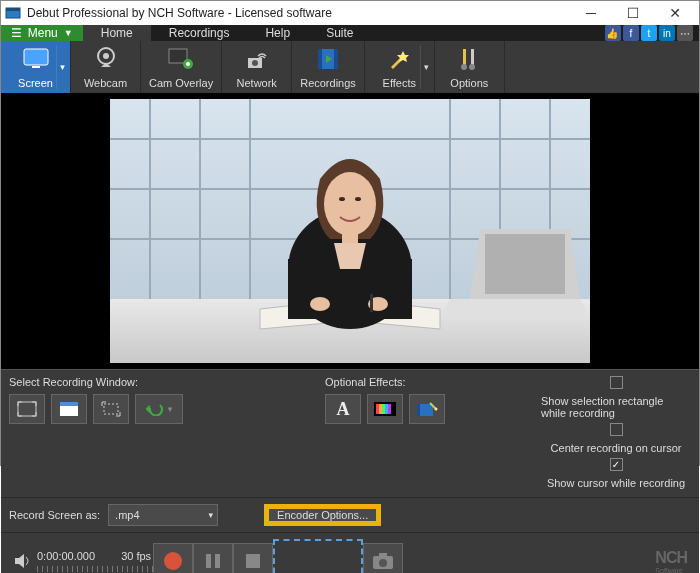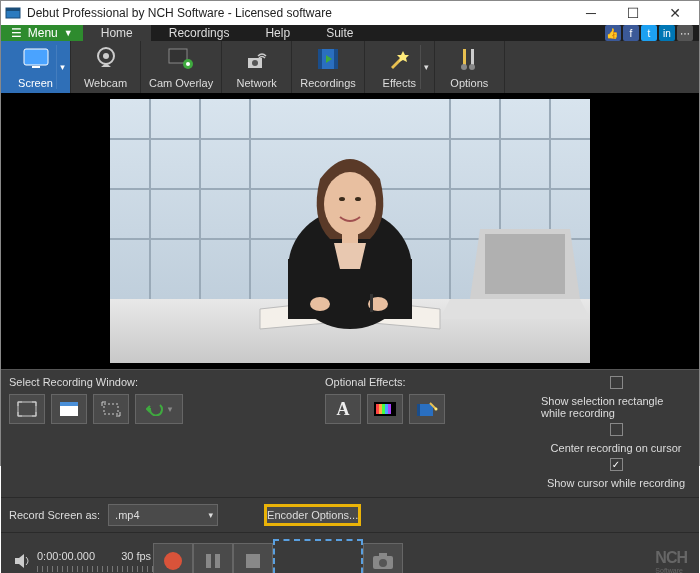--- a/index.html
+++ b/index.html
@@ -36,21 +36,21 @@
 .opts .lbl { margin-bottom: 6px; }
 .sq-row { display: flex; gap: 6px; }
 .sq { width: 36px; height: 30px; background: #4a4a4a; border: 1px solid #666; display: flex; align-items: center; justify-content: center; cursor: pointer; }
 .sq.wide { width: 48px; padding:0; }
 .chk { display: flex; align-items: center; gap: 6px; margin-bottom: 4px; flex-direction: column; }
 .chk .box { width: 13px; height: 13px; border: 1px solid #888; background: #3a3a3a; color: #fff; font-size: 10px; display: flex; align-items: center; justify-content: center; }
 
 .rec-row { background: #3a3a3a; color: #ddd; font-size: 11px; display: flex; align-items: center; padding: 6px 8px; gap: 8px; border-top: 1px solid #2a2a2a; }
 .combo { width: 110px; height: 22px; background: #4a4a4a; border: 1px solid #666; display: flex; align-items: center; padding: 0 6px; position: relative; cursor: pointer; }
 .combo .dc { position: absolute; right: 4px; font-size: 9px; }
-.flatbtn { height: 22px; background: #4a4a4a; border: 3px solid #eab308; padding: 0 0; display: flex; align-items: center; cursor: pointer; }
+.flatbtn { height: 22px; background: #4a4a4a; border: 5px solid #eab308; padding: 0 8px; display: flex; align-items: center; cursor: pointer; }
 
 .transport { background: #3a3a3a; display: flex; align-items: center; padding: 6px 8px 8px; border-top: 1px solid #2a2a2a; flex: 1; }
 .sndbtn { width: 28px; height: 24px; display:flex; align-items:center; justify-content:center; color:#ccc; cursor:pointer; }
 .time-block { color: #ddd; font-size: 11px; }
 .time-line { display:flex; gap:26px; margin-bottom:4px;}
 .ticks { display:flex; gap:4px; }
 .ticks span { width:1px; height:6px; background:#777; display:inline-block;}
 .bigbtn { width: 40px; height: 36px; background: #4a4a4a; border: 1px solid #666; display: flex; align-items: center; justify-content: center; cursor: pointer; }
 .slot { width: 90px; height: 44px; border: 1px solid #666; background: #3a3a3a; }
 .slot.sel { border: 2px dashed #5aa0e0; }

